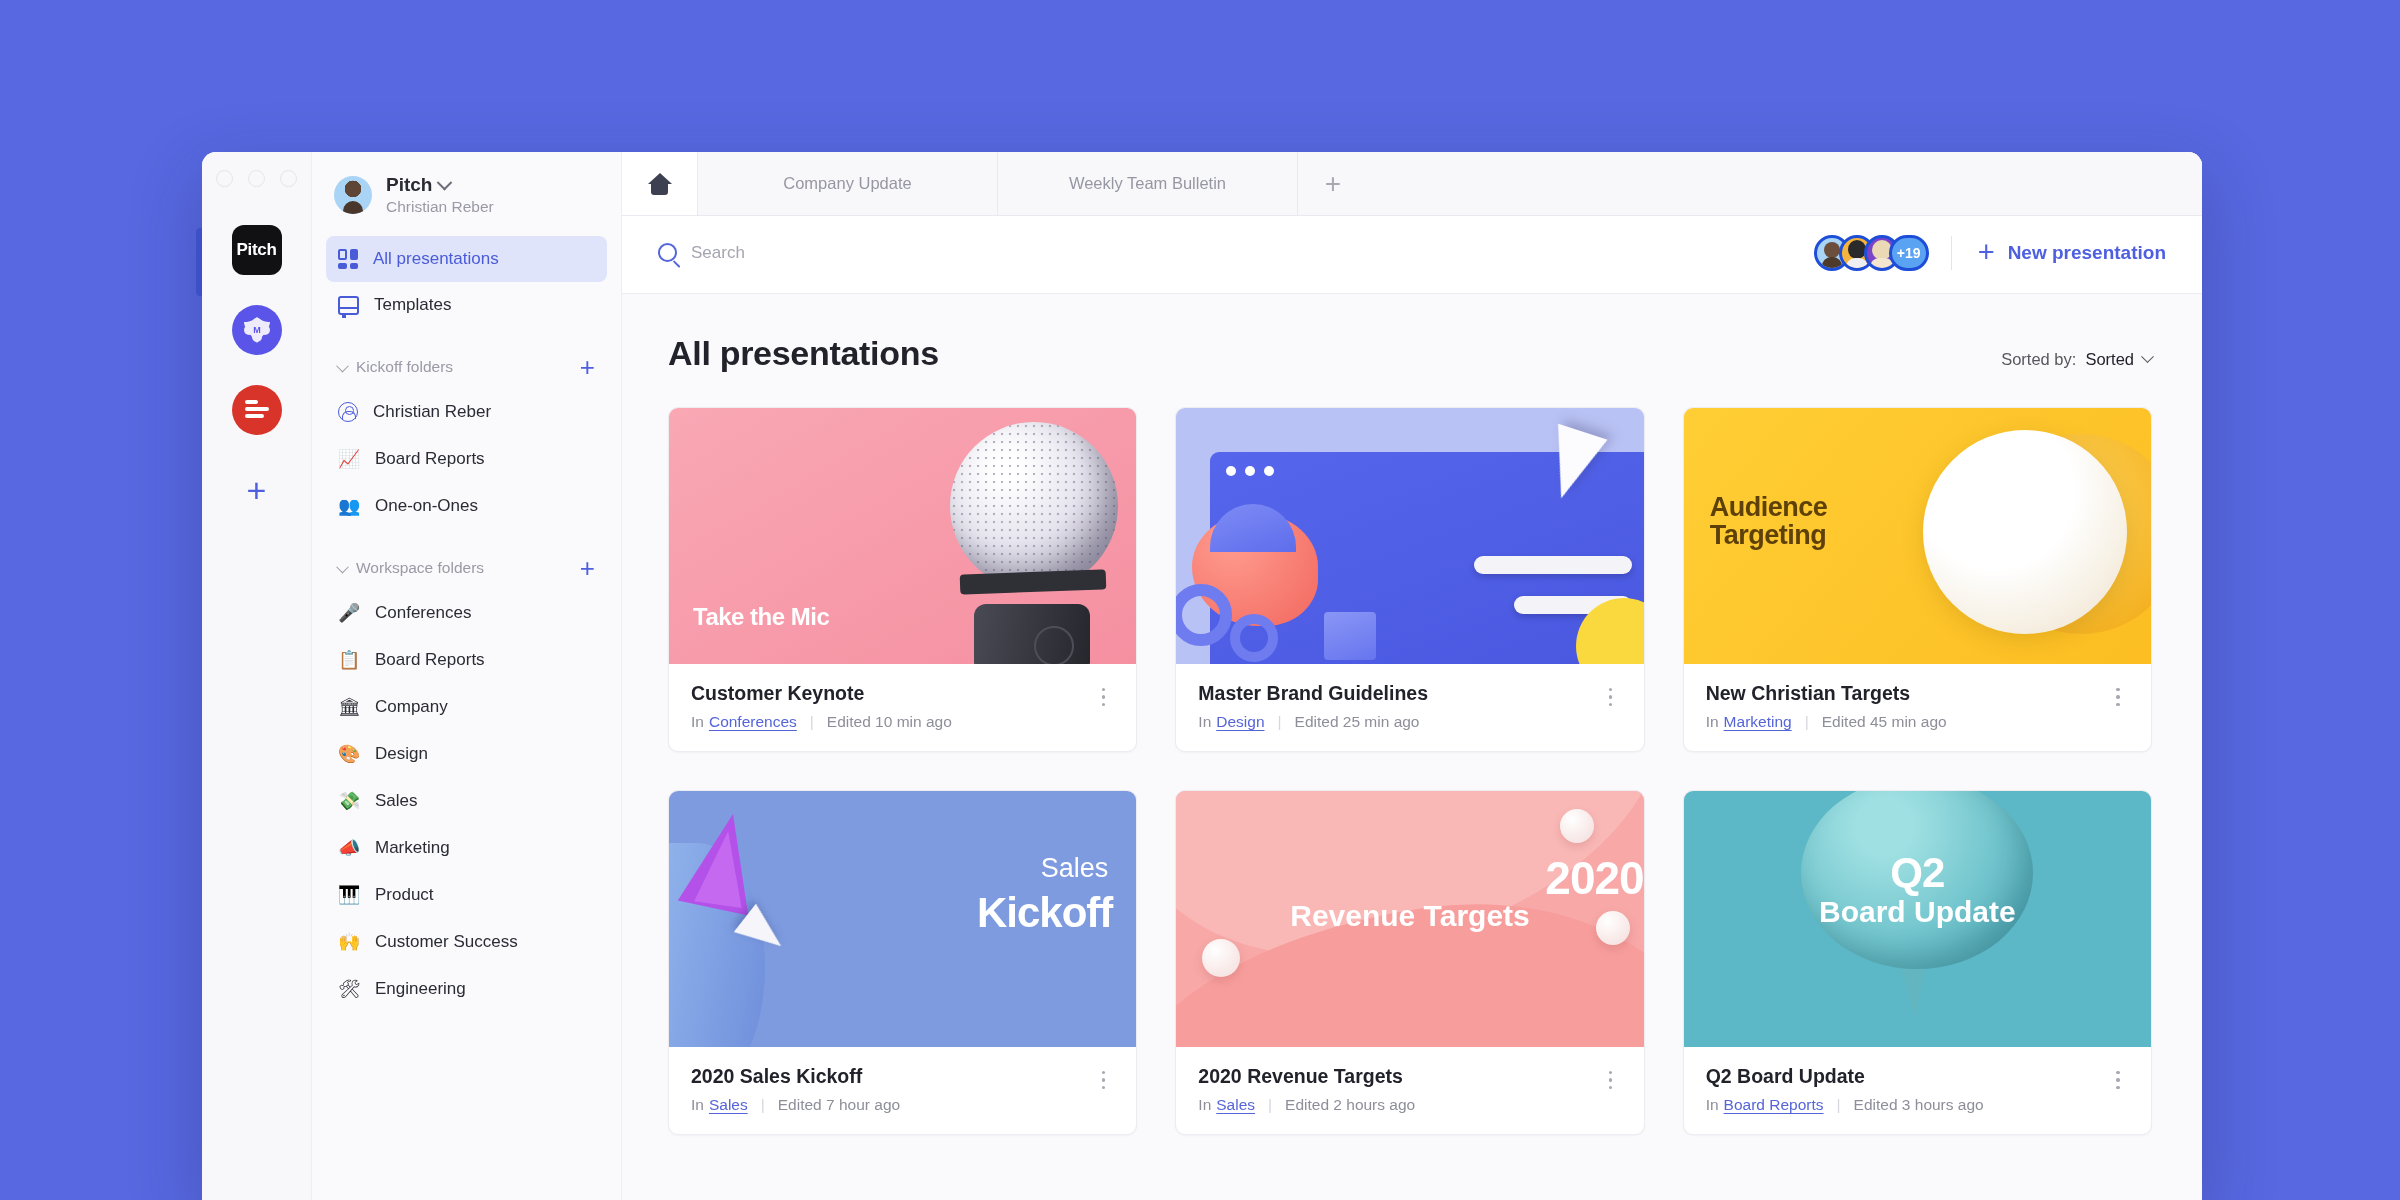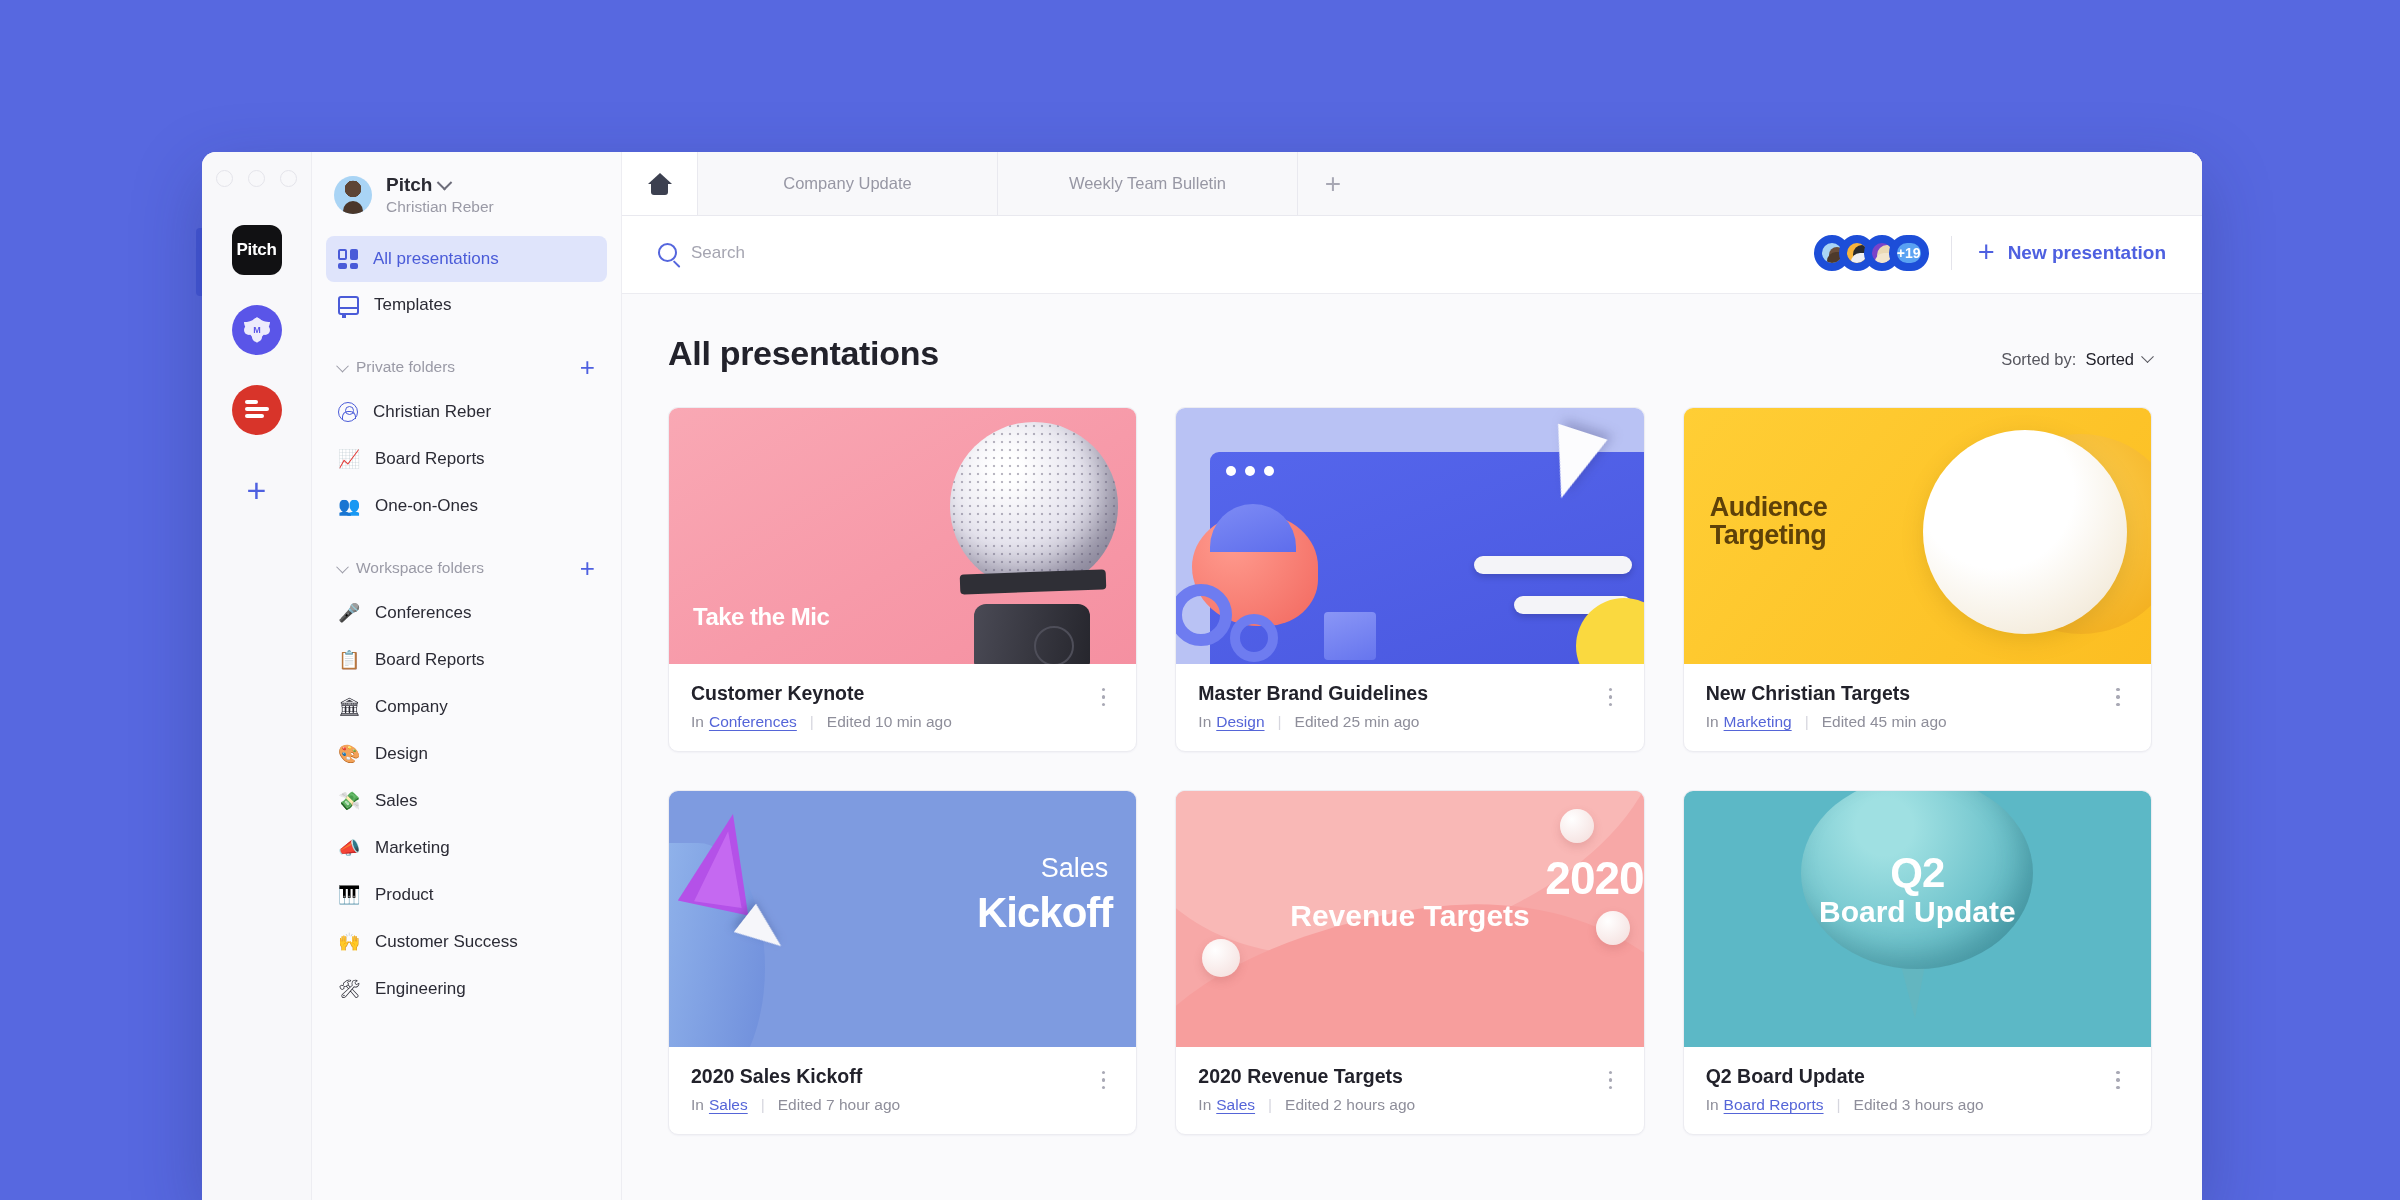--- a/index.html
+++ b/index.html
@@ -148,21 +148,21 @@
              padding: 0 30px 4px 36px; border-bottom:1px solid #ECECF1; }
   #search-wrap { display:flex; align-items:center; gap:14px; flex:1; cursor:text; }
   .mag { width:19px;height:19px;border:2.2px solid #5566DD;border-radius:50%;position:relative;flex:0 0 19px;}
   .mag::after{content:"";position:absolute;right:-6px;bottom:-5px;width:9px;height:2.4px;background:#5566DD;
               transform:rotate(45deg);border-radius:2px;}
   #search-input { border:none;outline:none;background:transparent;font-size:17px;color:#2B2B35;
                   font-family:"Liberation Sans",sans-serif; width: 400px; }
   #search-input::placeholder{ color:#A5A5B1; }
 
   #avatars { display:flex; align-items:center; }
-  .av { width:36px;height:36px;border-radius:50%;border:8px solid #1d4ed8;margin-left:-11px;position:relative;overflow:hidden;}
+  .av { width:36px;height:36px;border-radius:50%;border:3px solid #1d4ed8;margin-left:-11px;position:relative;overflow:hidden;}
   .av:first-child{margin-left:0;}
   .av.a1{ background:#A9D4F5; }
   .av.a1::before{content:"";position:absolute;left:7px;top:4px;width:16px;height:16px;border-radius:50%;background:#6B4F3C;}
   .av.a1::after{content:"";position:absolute;left:5px;bottom:0;width:20px;height:11px;background:#4E3A2B;border-radius:9px 9px 2px 2px;}
   .av.a2{ background:#F7B43C; }
   .av.a2::before{content:"";position:absolute;left:6px;top:2px;width:18px;height:19px;border-radius:50%;background:#2A2A2C;}
   .av.a2::after{content:"";position:absolute;left:4px;bottom:0;width:22px;height:10px;background:#EFEFF3;border-radius:9px 9px 0 0;}
   .av.a3{ background:#7A43C9; }
   .av.a3::before{content:"";position:absolute;left:5px;top:2px;width:20px;height:20px;border-radius:50%;background:#EAD9B4;}
   .av.a3::after{content:"";position:absolute;left:3px;bottom:0;width:24px;height:10px;background:#F2E6CE;border-radius:9px 9px 0 0;}
@@ -354,21 +354,21 @@
       <span>All presentations</span>
     </div>
 
     <div class="nav-item">
       <span class="tmpl-icon"></span>
       <span>Templates</span>
     </div>
 
     <div class="section-head">
       <span class="cv"></span>
-      <span class="sh-label">Private folders</span>
+      <span class="sh-label">Kickoff folders</span>
       <span class="sh-add">+</span>
     </div>
 
     <div class="folder">
       <span class="pfold-icon"></span>
       <span>Christian Reber</span>
     </div>
     <div class="folder">
       <span class="emoji">📈</span>
       <span>Board Reports</span>

